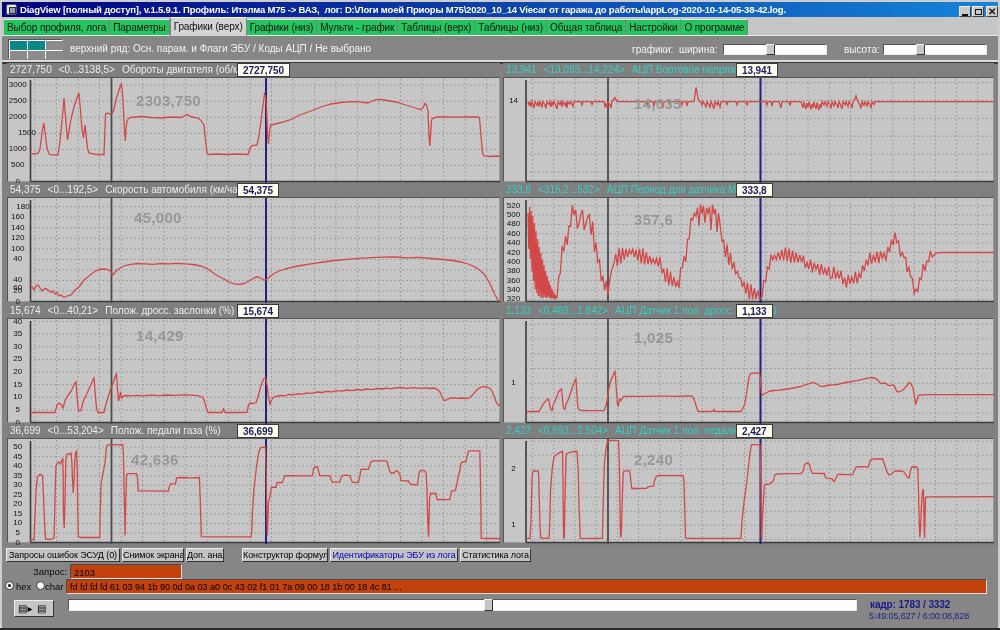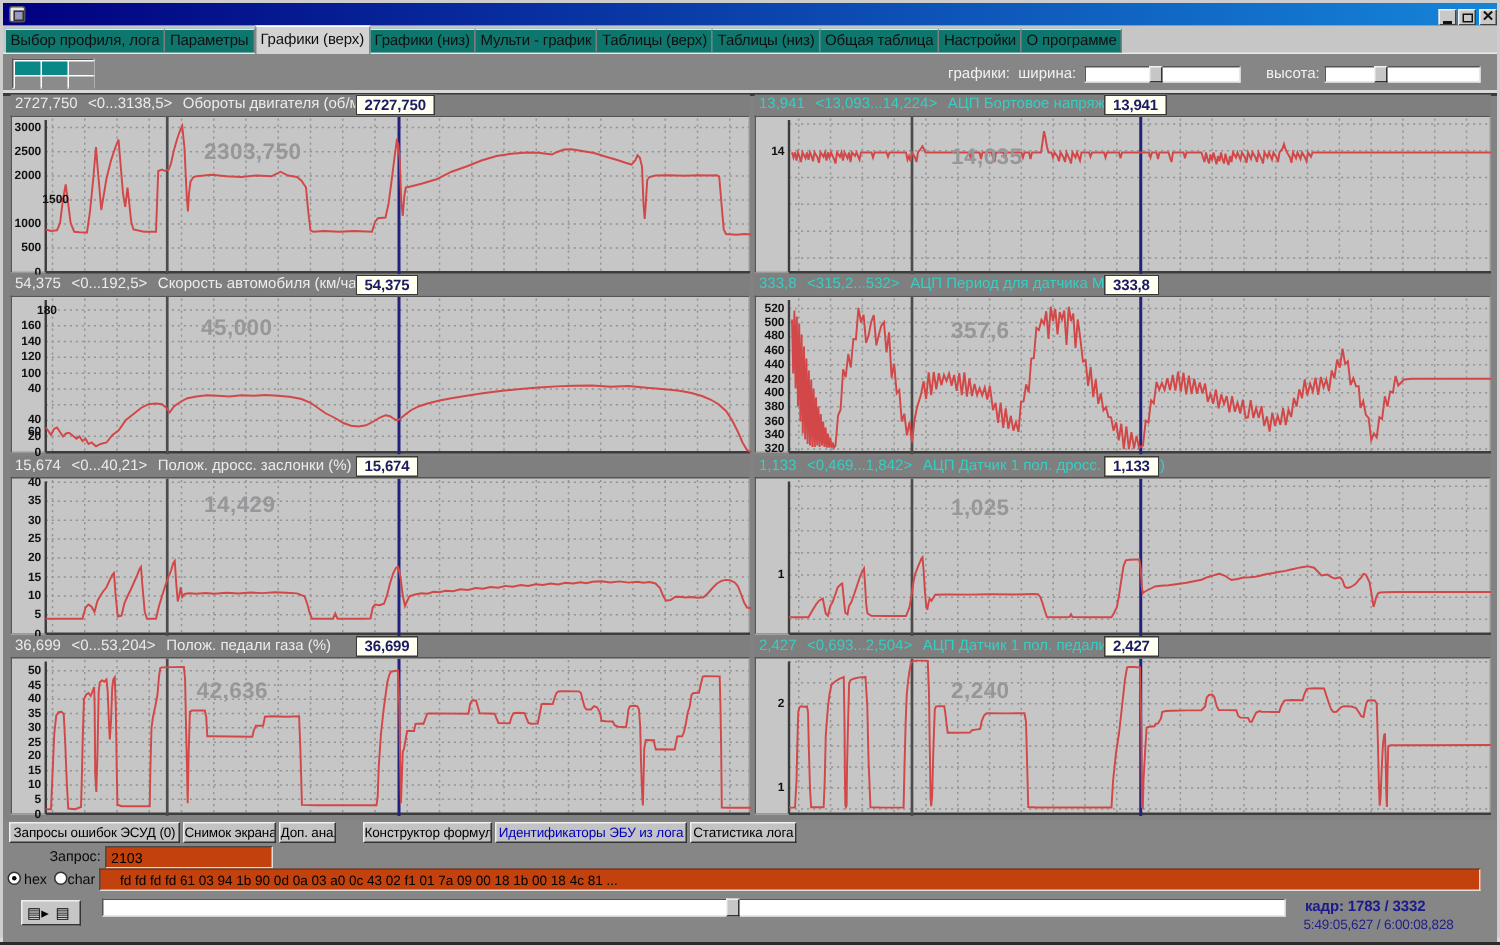--- a/index.html
+++ b/index.html
@@ -14,21 +14,21 @@
   white-space:nowrap;overflow:hidden}
 #tbar .txt {position:absolute;left:18px;top:2px}
 #appico {position:absolute;left:4px;top:2px;width:11px;height:11px;background:#e8e8e8;border:1px solid #555;
   border-radius:2px}
 #appico:after {content:"";position:absolute;left:2px;top:2px;width:5px;height:5px;background:#9a9ac0;border:1px solid #333}
 .wbtn {position:absolute;top:4px;width:12px;height:11px;background:#c9c9c9;border:1px solid #efefef;
   border-right-color:#404040;border-bottom-color:#404040;color:#000;font-size:9px;line-height:9px;
   text-align:center;font-weight:bold}
 #tabs {position:absolute;left:2px;top:17px;width:996px;height:19px;background:#c6c6c6;border-bottom:1px solid #e9e9e9}
 .tab {float:left;height:16px;margin-top:2px;padding:2px 3px 0 3px;font-size:10px;letter-spacing:-0.1px;color:#101010;
-  border-right:1px solid #7e7e7e;border-top:1px solid #e9e9e9;background:#0f766e;white-space:nowrap}
+  border-right:1px solid #7e7e7e;border-top:1px solid #e9e9e9;background:#22c55e;white-space:nowrap}
 .tab.act {background:#d3d3d3;height:19px;margin-top:0;padding-top:3px;border:1px solid #888;border-bottom:none;
   border-top:1px solid #fff;font-weight:normal}
 #page {position:absolute;left:2px;top:37px;width:996px;height:591px;background:#868686}
 #toolbar {position:absolute;left:0;top:0;width:996px;height:24px}
 #gridico {position:absolute;left:6px;top:2px;width:55px;height:20px;background:#fff;
   border:1px solid #555;border-right-color:#ddd;border-bottom-color:#ddd}
 #gridico .c {position:absolute;width:17px;height:9px;background:#8b8b8b}
 #gridico .t {background:#0a8888}
 .wtxt {position:absolute;color:#f2f2f2;font-size:10px;white-space:nowrap}
 .slider {position:absolute;top:7px;height:11px;background:#fff;border:1px solid #555;
@@ -43,41 +43,42 @@
 .vbox {position:absolute;top:0px;height:14px;background:#fffff2;border:1px solid #3a3a3a;color:#1b1b64;
   font-weight:bold;padding:0 5px;line-height:13px;font-size:10px;letter-spacing:-0.1px}
 .plot {position:absolute;background:#c6c6c6;border:1px solid #555;border-right-color:#9a9a9a;border-bottom-color:#9a9a9a}
 .plot svg {position:absolute;left:0;top:0}
 .g {stroke:#959595;stroke-width:1;stroke-dasharray:1.5,2.5}
 .ax {stroke:#3c3c3c;stroke-width:1.6}
 .cg {stroke:#4c4c4c;stroke-width:1.8}
 .cb {stroke:#22227e;stroke-width:2}
 .cv {stroke:#d24848;stroke-width:1.3;fill:none}
 .big {font-size:15px;font-weight:bold;fill:#97979a;font-family:"Liberation Sans",sans-serif;letter-spacing:0.3px}
-.ylab {position:absolute;text-align:right;font-size:8px;font-weight:bold;color:#111;line-height:10px}
+.ylab {position:absolute;text-align:center;font-size:8px;font-weight:normal;color:#111;line-height:10px}
 .btn {position:absolute;top:0;height:14px;background:#c3c3c3;border:1px solid #eee;
   border-right-color:#333;border-bottom-color:#333;font-size:9px;color:#000;padding:1px 0;letter-spacing:-0.1px;white-space:nowrap}
 .btn.blue {color:#0000b8}
 #botbtns {position:absolute;left:3px;top:548px;width:990px;height:15px}
 #botbtns .btn {position:absolute;text-align:center;overflow:hidden}
 .sunk {background:#c2410c;border:1px solid #4a4a4a;border-bottom-color:#dedede;border-right-color:#dedede}
 .radio {position:absolute;width:9px;height:9px;border-radius:50%;background:#fff;border:1px solid #333}
 .radio.sel:after {content:"";position:absolute;left:2px;top:2px;width:3px;height:3px;border-radius:50%;background:#000}
 #navtxt1 {position:absolute;left:870px;top:599px;font-size:10px;font-weight:bold;color:#1a1a8c;letter-spacing:-0.1px;white-space:nowrap}
 #navtxt2 {position:absolute;left:869px;top:611px;font-size:9px;color:#20208c;letter-spacing:-0.1px;white-space:nowrap}
 #lbtns {position:absolute;left:14px;top:600px;width:40px;height:17px;background:#c6c6c6;border:1px solid #efefef;
   border-right-color:#333;border-bottom-color:#333}
 </style></head><body>
 <div id="frame"></div>
 <div id="bedge1"></div>
 <div id="bedge2"></div>
 <div id="redge"></div>
 <div id="chbot"></div>
 <div id="tbar">
     <div id="appico"></div>
+    <div class="txt">DiagView [полный доступ], v.1.5.9.1. Профиль: Итэлма М75 -&gt; ВАЗ,&nbsp; лог: D:\Логи моей Приоры М75\2020_10_14 Viecar от гаража до работы\appLog-2020-10-14-05-38-42.log.</div>
 <div class="wbtn" style="left:957px">
       <div style="position:absolute;left:2px;top:7px;width:6px;height:2px;background:#111"></div>
     </div>
     <div class="wbtn" style="left:970px">
       <div style="position:absolute;left:2px;top:2px;width:7px;height:6px;border:1.5px solid #111"></div>
     </div>
     <div class="wbtn" style="left:984px;font-size:10px;line-height:10px;color:#111">✕</div>
   </div>
 <div id="tabs">
     <div class="tab" style="margin-left:2px">Выбор профиля, лога</div>
@@ -95,20 +96,21 @@
 <div id="chartbox"></div>
 <div id="toolbar" style="left:2px;top:37px">
   <div id="gridico">
       <div class="c t" style="left:1px;top:1px"></div>
       <div class="c t" style="left:19px;top:1px"></div>
       <div class="c" style="left:37px;top:1px"></div>
   <div class="c" style="left:1px;top:11px"></div>
       <div class="c" style="left:19px;top:11px"></div>
       <div class="c" style="left:37px;top:11px"></div>
     </div>
+  <div class="wtxt" style="left:68px;top:6px">верхний ряд: Осн. парам. и Флаги ЭБУ / Коды АЦП / Не выбрано</div>
   <div class="wtxt" style="left:630px;top:7px">графики:&nbsp; ширина:</div>
   <div class="slider" style="left:721px;width:104px">
       <div class="thumb" style="left:42px"></div>
     </div>
   <div class="wtxt" style="left:842px;top:7px">высота:</div>
   <div class="slider" style="left:881px;width:104px">
       <div class="thumb" style="left:32px"></div>
     </div>
 </div>
 <div class="hdr hdr0" style="left:7px;top:63px;width:493px"><span class="hv">2727,750</span><span class="hr">&lt;0...3138,5&gt;</span><span class="hn">Обороты двигателя (об/мин)</span><div class="vbox" style="left:230px">2727,750</div></div>
@@ -503,21 +505,21 @@
     <div class="btn" style="left:239px;width:86px">Конструктор формул</div>
     <div class="btn blue" style="left:327px;width:128px">Идентификаторы ЭБУ из лога</div>
     <div class="btn" style="left:457px;width:71px">Статистика лога</div>
   </div>
 <div style="position:absolute;left:33px;top:566px;font-size:9.5px;color:#0a0a0a">Запрос:</div>
 <div class="sunk" style="position:absolute;left:70px;top:564px;width:112px;height:15px;font-size:9.5px;color:#000;padding:2px 3px">2103</div>
 <div class="radio sel" style="left:5px;top:581px"></div>
 <div style="position:absolute;left:16px;top:581px;font-size:9.5px;color:#0a0a0a">hex</div>
 <div class="radio" style="left:36px;top:581px"></div>
 <div style="position:absolute;left:45px;top:581px;font-size:9.5px;color:#0a0a0a">char</div>
-<div class="sunk" style="position:absolute;left:66px;top:579px;width:921px;height:15px;font-size:9px;color:#000;padding:2px 13px;white-space:nowrap;overflow:hidden">fd fd fd fd 61 03 94 1b 90 0d 0a 03 a0 0c 43 02 f1 01 7a 09 00 18 1b 00 18 4c 81 ...</div>
+<div class="sunk" style="position:absolute;left:66px;top:579px;width:921px;height:15px;font-size:9px;color:#000;padding:2px 3px;white-space:nowrap;overflow:hidden">fd fd fd fd 61 03 94 1b 90 0d 0a 03 a0 0c 43 02 f1 01 7a 09 00 18 1b 00 18 4c 81 ...</div>
 <div id="lbtns">
     <span style="font-size:10px;position:absolute;left:3px;top:2px">▤▸</span>
     <span style="font-size:10px;position:absolute;left:22px;top:2px">▤</span>
   </div>
 <div class="slider" style="left:68px;top:599px;width:789px;height:12px">
     <div class="thumb" style="left:415px;height:12px"></div>
   </div>
 <div id="navtxt1">кадр: 1783 / 3332</div>
 <div id="navtxt2">5:49:05,627 / 6:00:08,828</div>
 </body></html>

